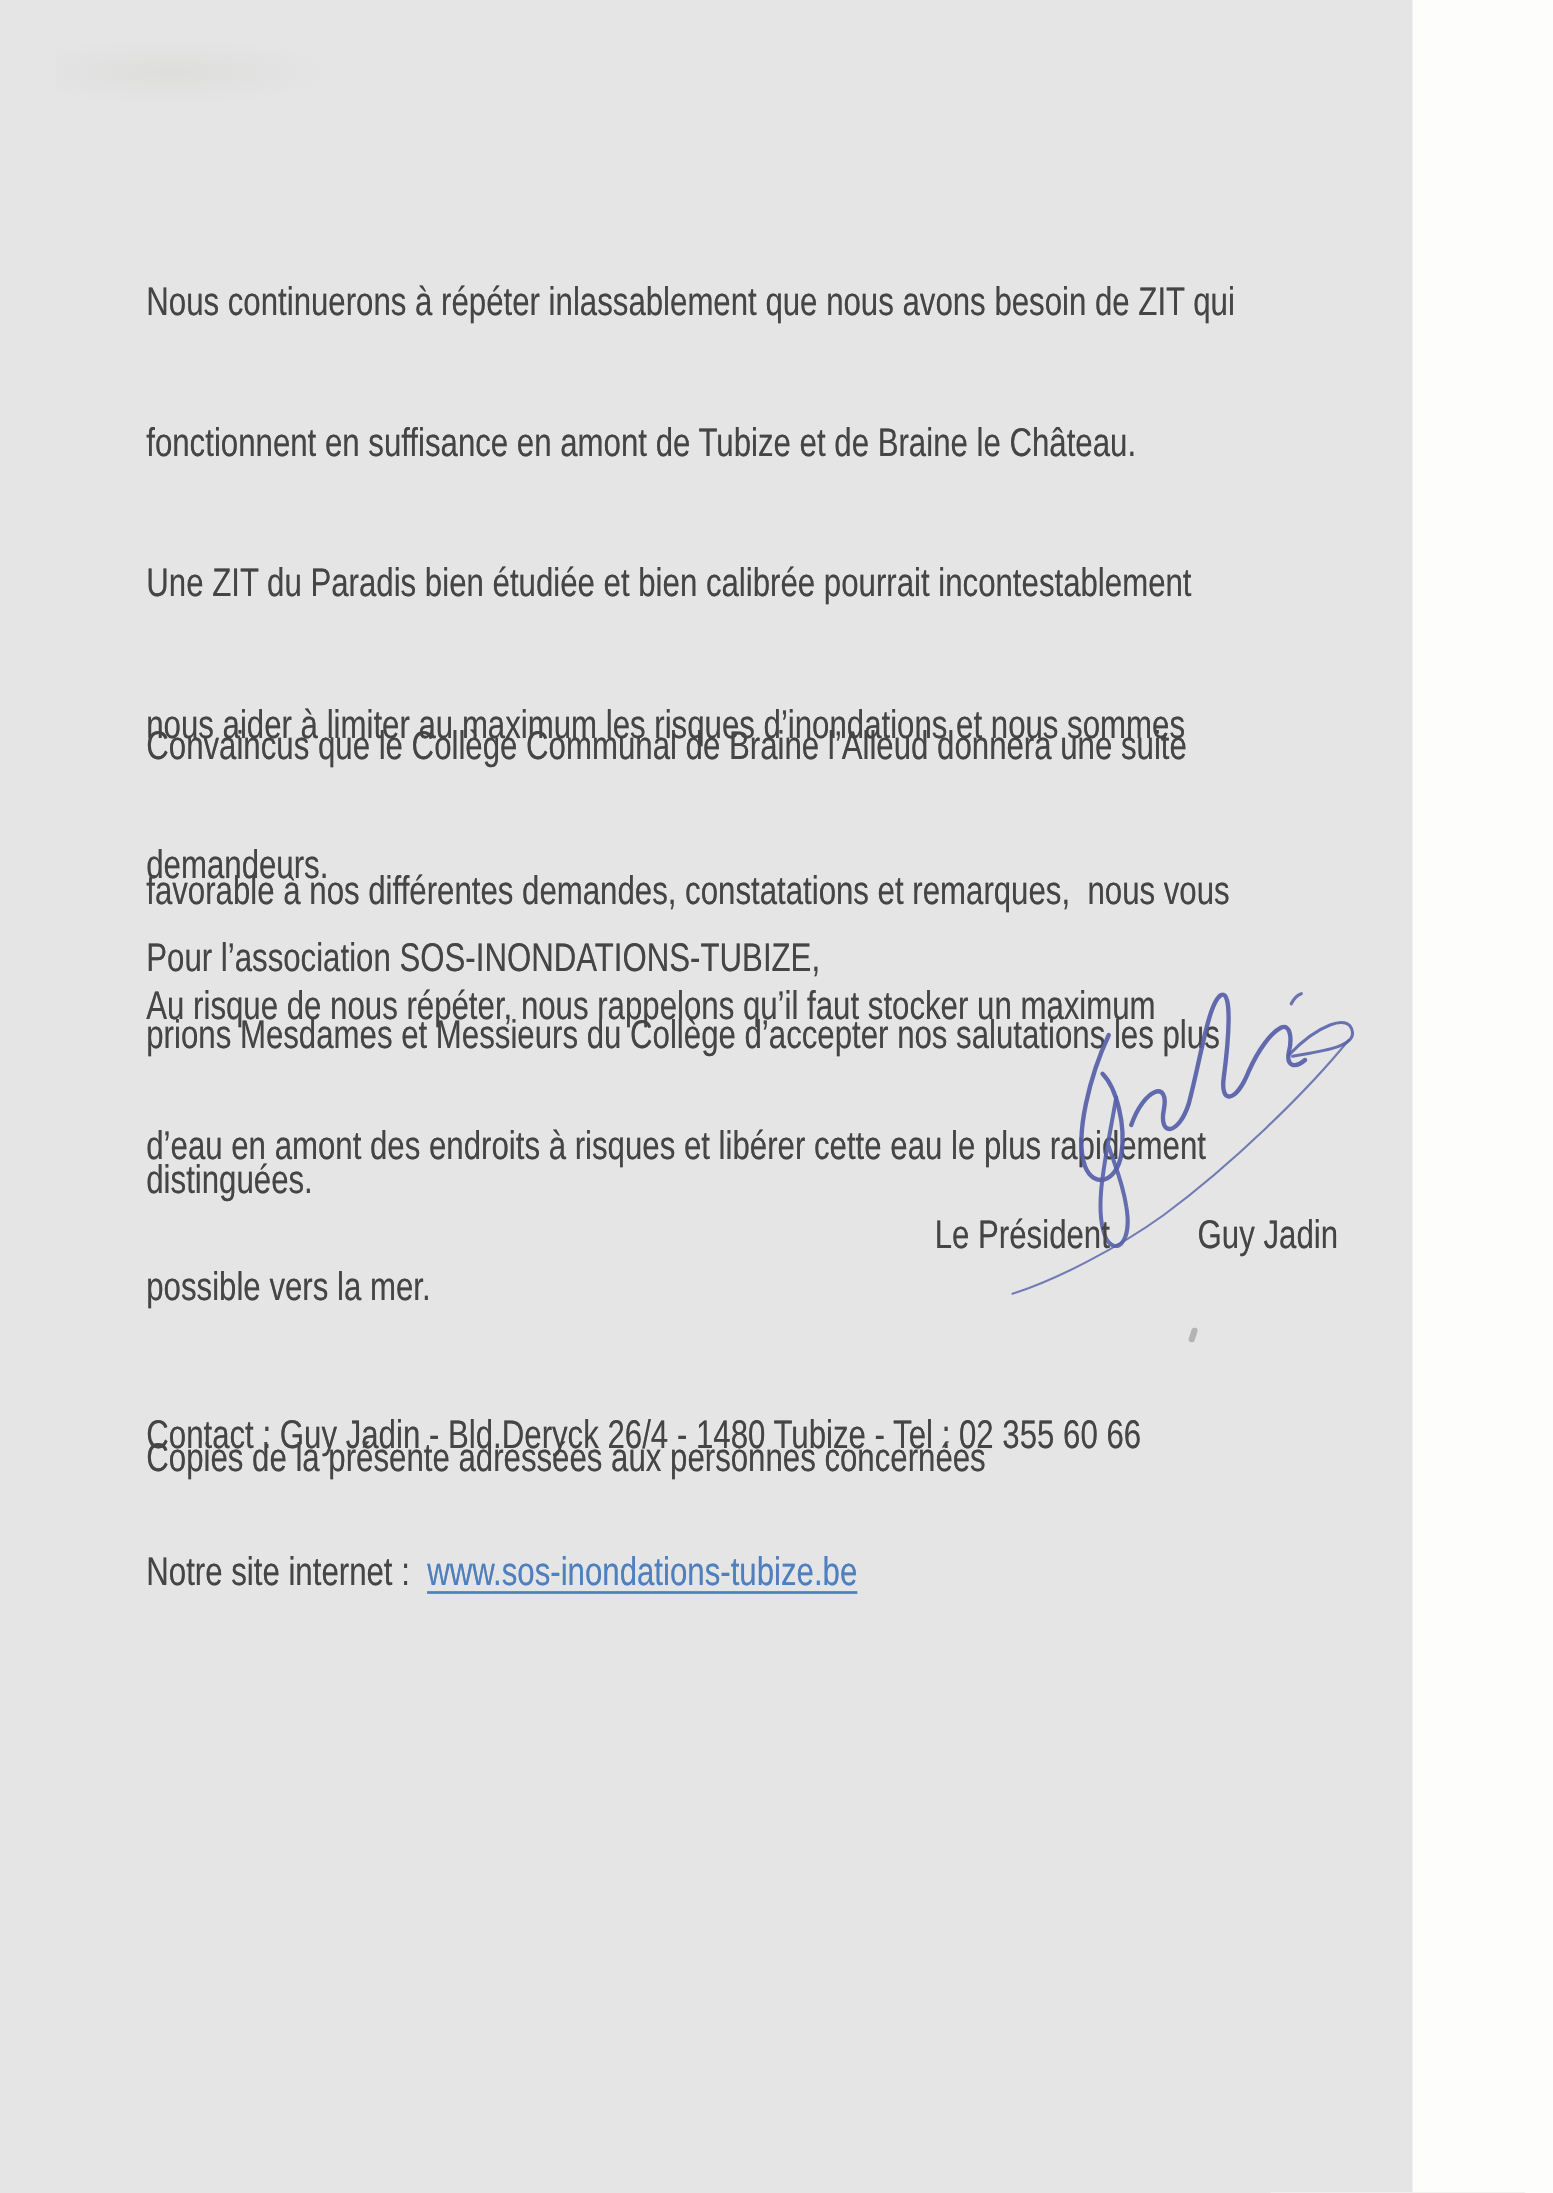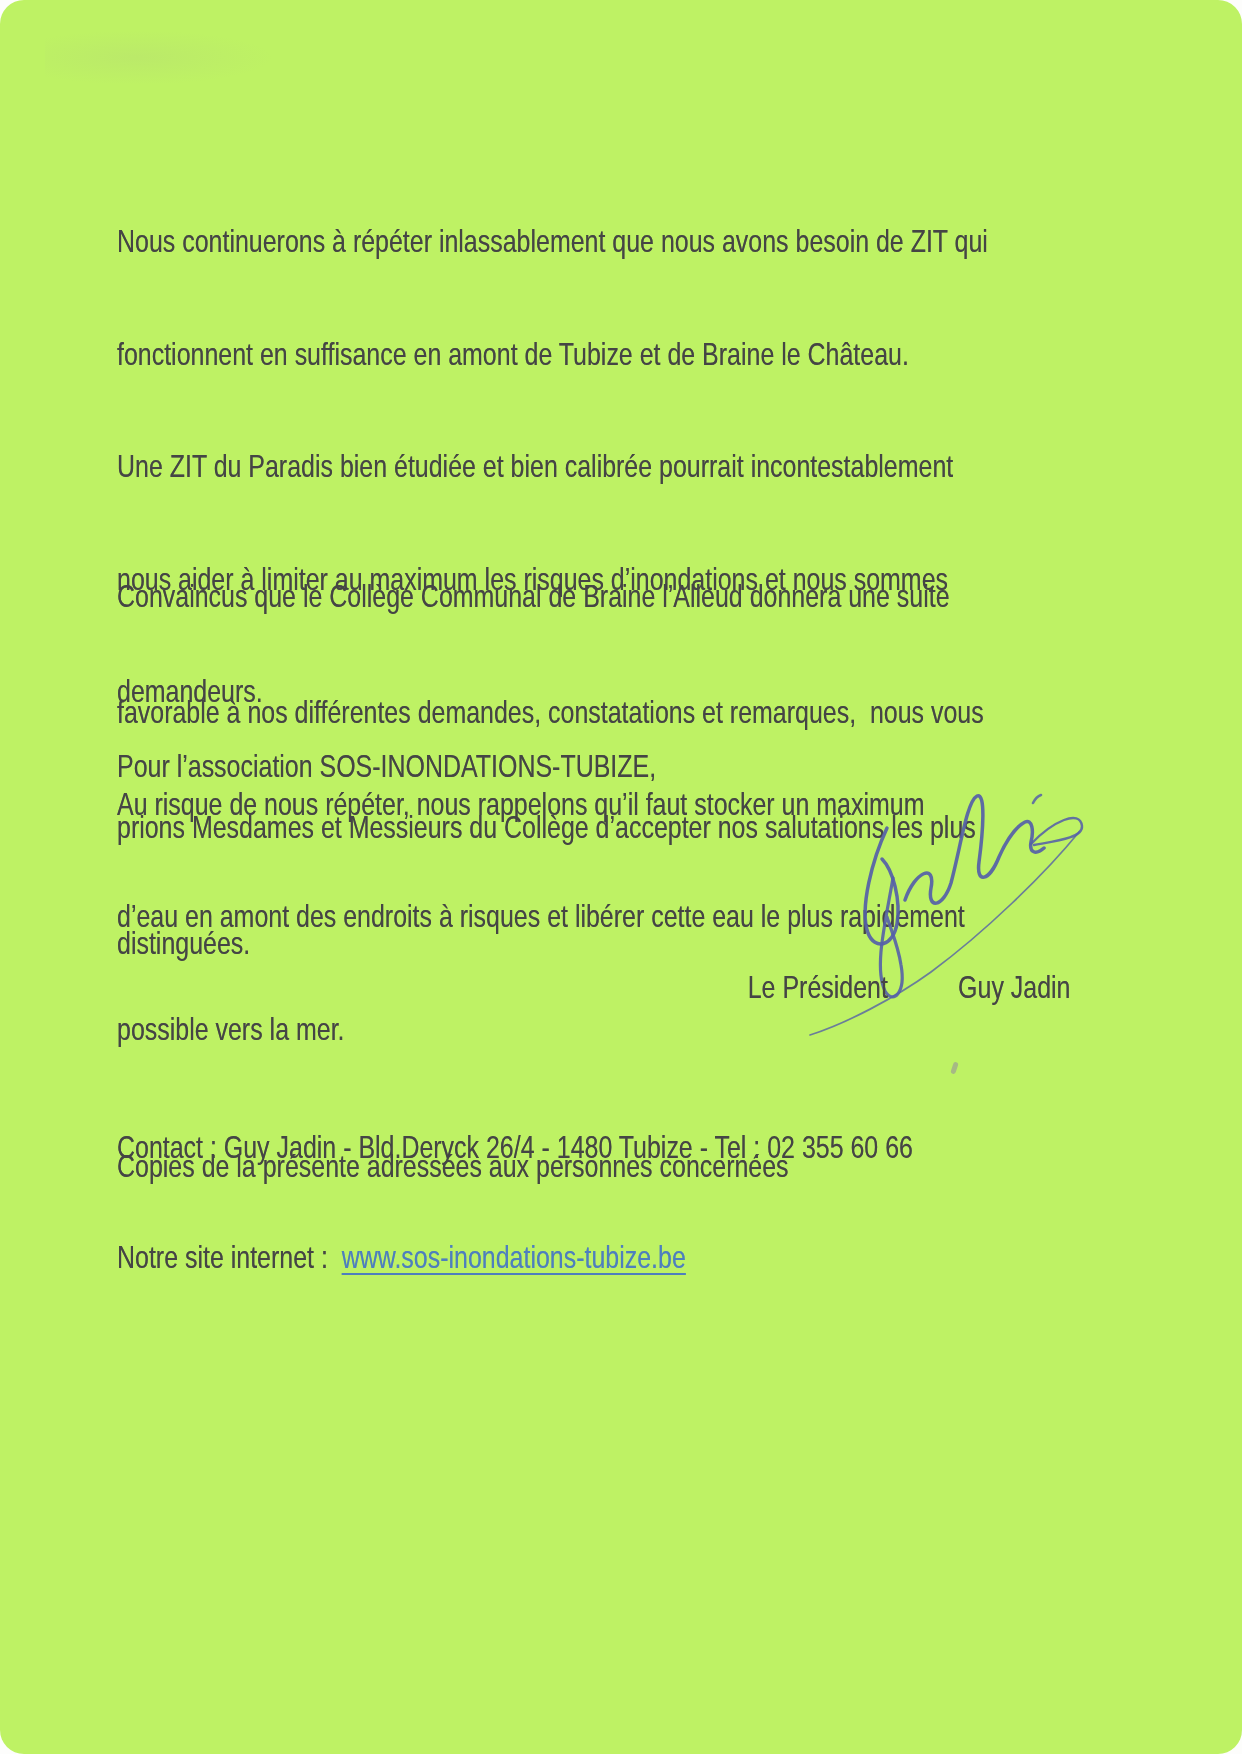--- a/index.html
+++ b/index.html
@@ -3,23 +3,22 @@
 <meta charset="utf-8">
 <style>
   html,body{margin:0;padding:0;}
   body{
     width:1242px;height:1754px;
     background:#fdfdfc;
     font-family:"Liberation Sans", sans-serif;
     overflow:hidden;
   }
   .page{
-    position:relative;width:1242px;height:1754px;
-    background:#bef264;
-    border-radius:24px;
+    position:relative;width:1130px;height:1754px;
+    background:#e5e5e5;
   }
   
   .txtblock{
     position:absolute;
     left:117px;
     color:#454545;
     font-size:32px;
     transform:scaleX(0.78);
     transform-origin:0 0;
     white-space:pre;

